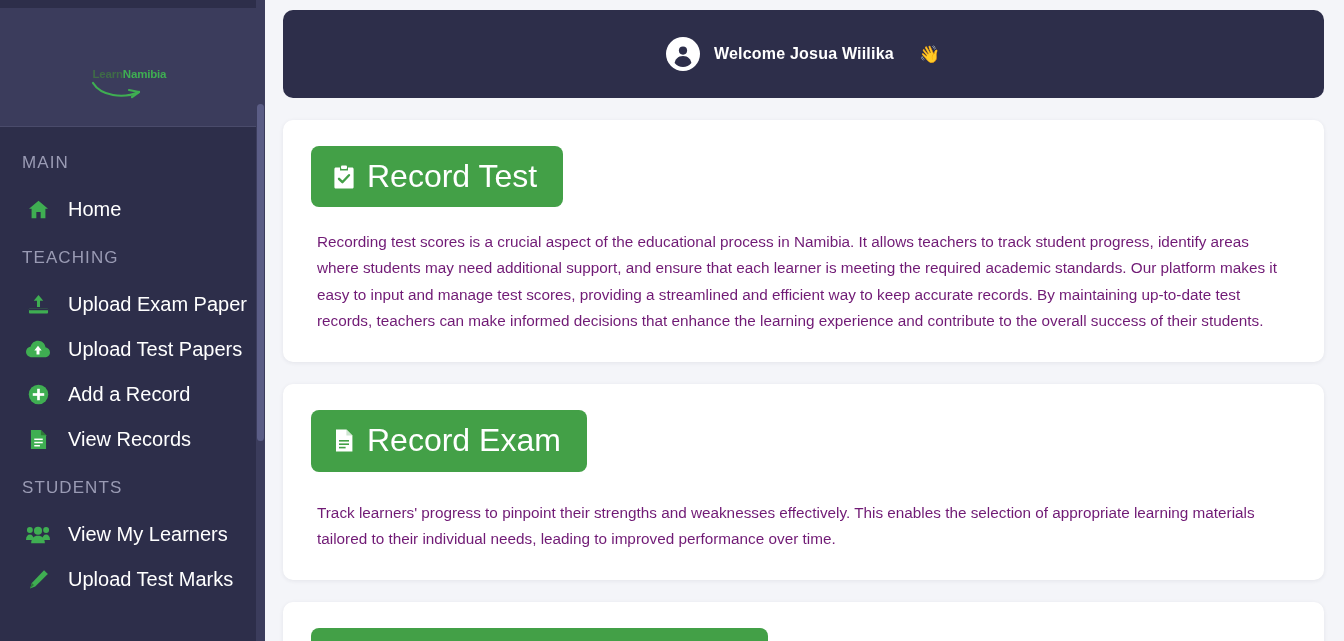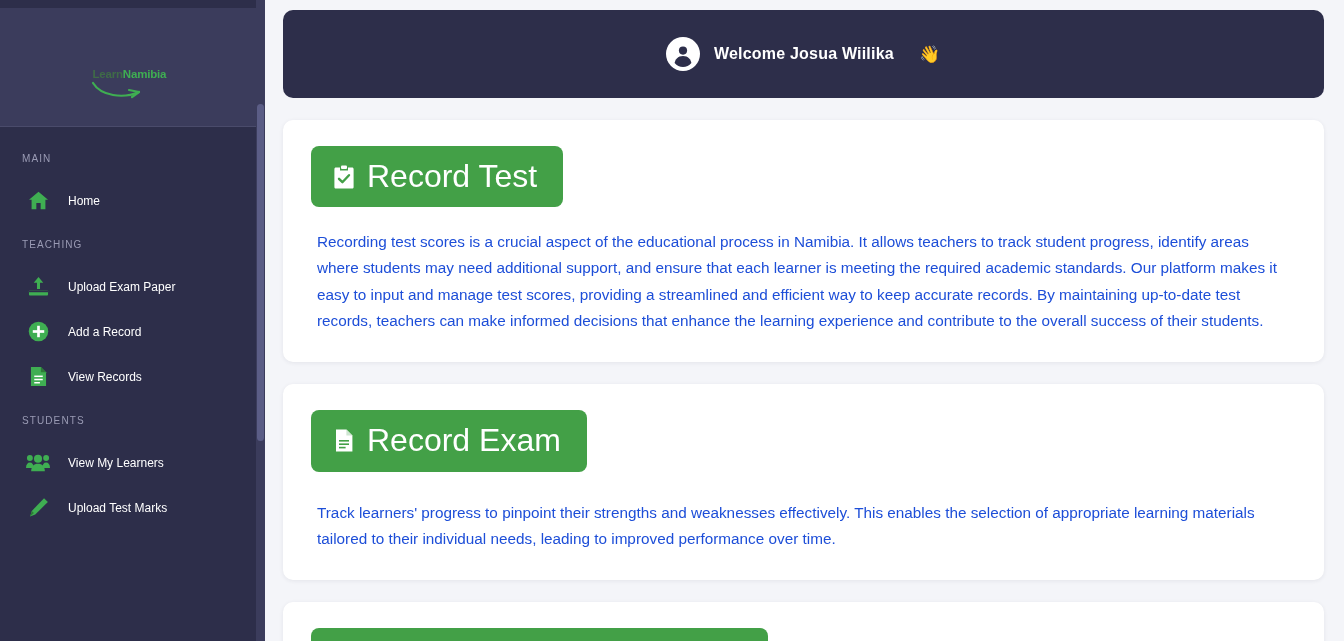--- a/index.html
+++ b/index.html
@@ -60,21 +60,21 @@
     left: 6px;
   }
 
   .sidebar-nav {
     flex: 1;
     padding-top: 20px;
     overflow: hidden;
   }
   .nav-section-title {
     color: #9a9bb4;
-    font-size: 10px;
+    font-size: 17px;
     letter-spacing: 1.1px;
     padding: 0 0 0 22px;
     margin-bottom: 14px;
     margin-top: 6px;
     text-transform: uppercase;
   }
   .nav-group { margin-bottom: 16px; }
   .nav-item {
     display: flex;
     align-items: center;
@@ -87,21 +87,21 @@
     width: 24px;
     min-width: 24px;
     height: 22px;
     display: flex;
     align-items: center;
     justify-content: center;
     margin-right: 18px;
   }
   .nav-label {
     color: #ffffff;
-    font-size: 12px;
+    font-size: 20px;
     white-space: nowrap;
   }
 
   
   .sb-track {
     position: absolute;
     right: 0; top: 0;
     width: 9px; height: 641px;
     background: #3b3c5c;
   }
@@ -175,21 +175,21 @@
     cursor: pointer;
     line-height: 1.1;
   }
   .btn-icon {
     display: inline-flex;
     align-items: center;
     justify-content: center;
     width: 22px; height: 26px;
   }
   .card-body {
-    color: #1d4ed8;
+    color: #701a75;
     font-size: 15.3px;
     line-height: 1.72;
     margin: 22px 2px 0 6px;
     max-width: 960px;
   }
   .card-body.tight { margin-top: 28px; }
   .card.partial {
     padding-bottom: 0;
     margin-bottom: 0;
   }
@@ -235,20 +235,29 @@
         <span class="nav-icon">
           <svg width="21" height="21" viewBox="0 0 22 22">
             <path d="M11 1 L16 7 L12.6 7 L12.6 13.5 L9.4 13.5 L9.4 7 L6 7 Z" fill="#3fae52"></path>
             <rect x="1" y="15" width="20" height="5.5" rx="1" fill="#3fae52"></rect>
             <rect x="1" y="15" width="20" height="2" fill="#2d2e4a"></rect>
           </svg>
         </span>
         <span class="nav-label">Upload Exam Paper</span>
       </div>
 
+      <div class="nav-item">
+        <span class="nav-icon">
+          <svg width="24" height="19" viewBox="0 0 26 20">
+            <path d="M6.5 18.5 C2.9 18.5 0 15.8 0 12.5 C0 9.6 2.2 7.2 5.1 6.7 C5.9 3 9.3 0.5 13.1 0.5 C17.3 0.5 20.7 3.6 21.1 7.6 C23.9 8.1 26 10.4 26 13.2 C26 16.2 23.4 18.5 20.2 18.5 Z" fill="#3fae52"></path>
+            <path d="M13 6 L17 11 L14.6 11 L14.6 15.5 L11.4 15.5 L11.4 11 L9 11 Z" fill="#ffffff"></path>
+          </svg>
+        </span>
+        <span class="nav-label">Upload Test Papers</span>
+      </div>
 
       <div class="nav-item">
         <span class="nav-icon">
           <svg width="21" height="21" viewBox="0 0 22 22">
             <circle cx="11" cy="11" r="10.2" fill="#3fae52"></circle>
             <rect x="9.6" y="5" width="2.8" height="12" fill="#ffffff"></rect>
             <rect x="5" y="9.6" width="12" height="2.8" fill="#ffffff"></rect>
           </svg>
         </span>
         <span class="nav-label">Add a Record</span>

